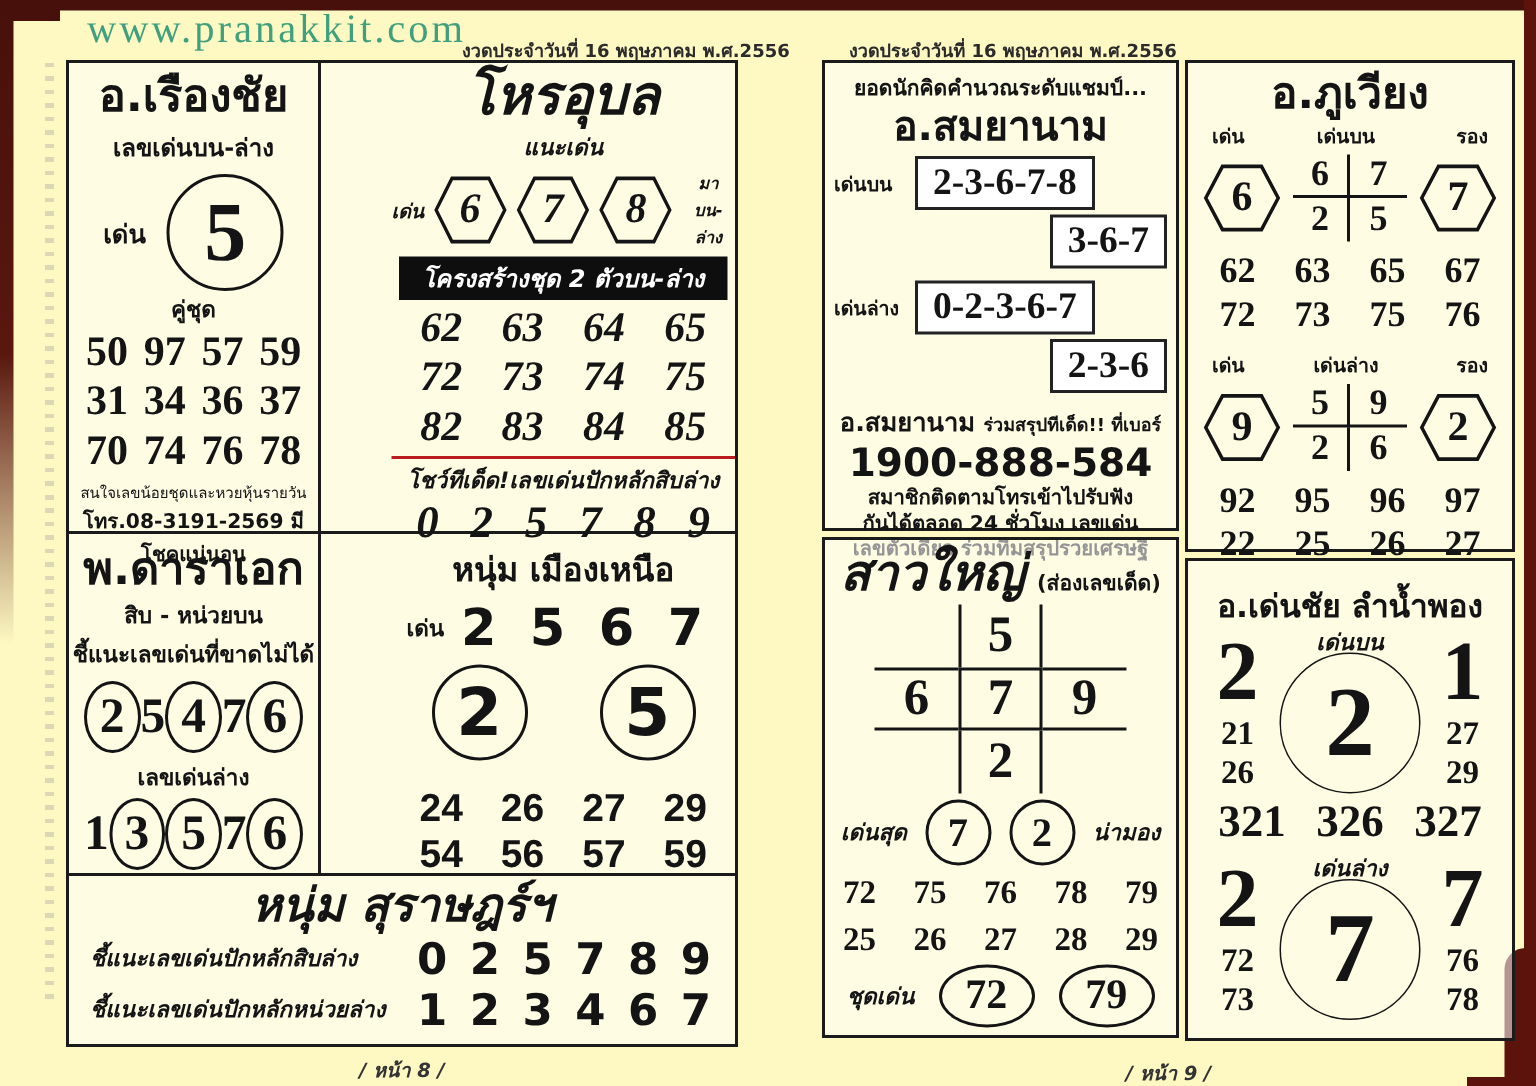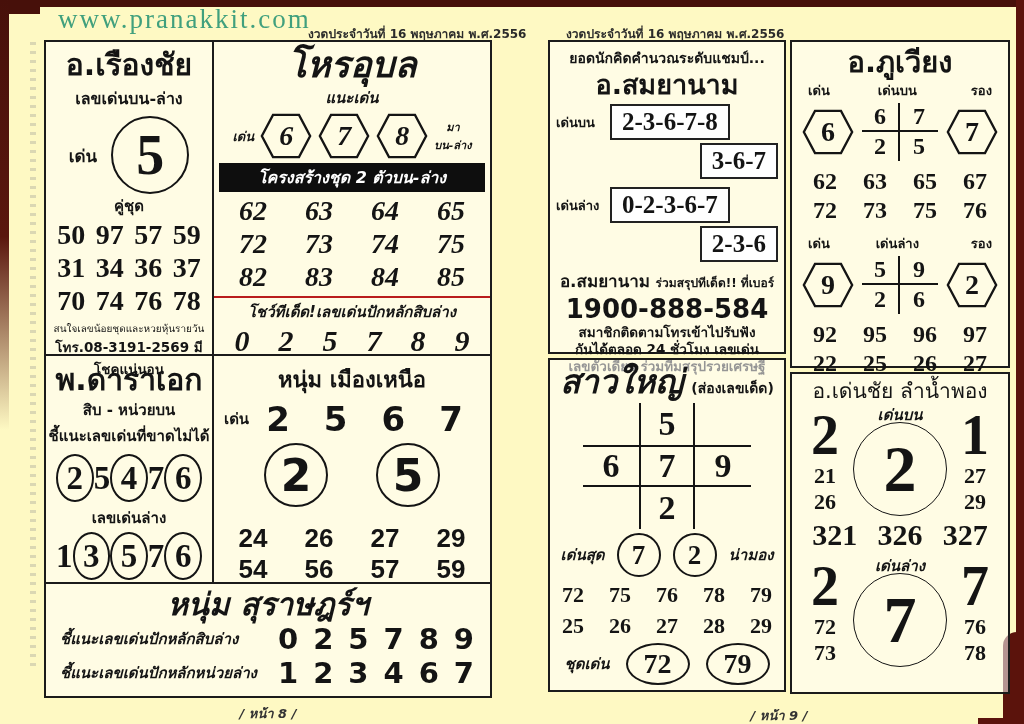--- a/index.html
+++ b/index.html
@@ -24,21 +24,21 @@
   .hdr-date.l { left:308px; } .hdr-date.r { left:566px; }
 
   .box { border:2px solid #1b1b1b; background:rgba(255,255,255,.55); }
 
   
   .lp { position:absolute; left:44px; top:40px; width:448px; height:658px; }
   .lp-row1 { display:flex; height:312px; }
   .lp-row2 { display:flex; height:228px; border-top:2px solid #1b1b1b; }
   .lp-row3 { height:110px; border-top:2px solid #1b1b1b; }
   .col-a { width:168px; border-right:2px solid #1b1b1b; }
-  .col-b { flex:1; }
+  .col-b { flex:1;padding-left:47px; }
 
   .t-center { text-align:center; }
   .serifnum { font-family:"Liberation Serif",serif; font-weight:700; }
   .hand { font-style:italic; font-weight:700; }
 
   .title-lg { font-size:30px; font-weight:800; text-align:center; line-height:36px; }
   .sub { font-size:16px; font-weight:700; text-align:center; }
 
   .den-row { display:flex; align-items:center; justify-content:center; gap:14px; }
   .circle { border:2px solid #141414; border-radius:50%; display:flex; align-items:center; justify-content:center; background:transparent; }
@@ -128,21 +128,21 @@
   .sy-densut .circle { width:44px; height:44px; }
   .sy-densut .circle span { font-family:"Liberation Serif",serif; font-weight:700; font-size:27px; }
   .sy-pairs { display:flex; justify-content:space-between; padding:0 12px; margin-top:5px; }
   .sy-pairs span { font-family:"Liberation Serif",serif; font-weight:700; font-size:22px; line-height:26px; }
   .sy-chut { display:flex; align-items:center; justify-content:center; gap:16px; margin-top:4px; }
   .sy-chut .lbl { font-size:15px; font-weight:700; font-style:italic; }
   .oval { width:64px; height:42px; border:2px solid #141414; border-radius:50%;
           display:flex; align-items:center; justify-content:center; }
   .oval span { font-family:"Liberation Serif",serif; font-weight:700; font-size:28px; }
 
-  .dc-title { font-size:21px; font-weight:400; text-align:center; line-height:27px; padding-top:4px; }
+  .dc-title { font-size:21px; font-weight:700; text-align:center; line-height:27px; padding-top:17px; }
   .dc-sec { display:flex; justify-content:space-between; padding:0 10px; margin-top:2px; }
   .dc-side { display:flex; flex-direction:column; align-items:center; width:46px; }
   .dc-side .big { font-family:"Liberation Serif",serif; font-weight:800; font-size:56px; line-height:56px; }
   .dc-side .n { font-family:"Liberation Serif",serif; font-weight:700; font-size:22px; line-height:26px; }
   .dc-mid { display:flex; flex-direction:column; align-items:center; }
   .dc-mid .lbl { font-size:15px; font-weight:800; font-style:italic; line-height:17px; margin-bottom:-2px; }
   .dc-mid .circle { width:94px; height:94px; border-width:1.5px; }
   .dc-mid .circle span { font-family:"Liberation Serif",serif; font-weight:800; font-size:66px; }
   .dc-triples { display:flex; justify-content:space-around; padding:0 10px; margin-top:2px; }
   .dc-triples span { font-family:"Liberation Serif",serif; font-weight:800; font-size:30px; line-height:34px; }

